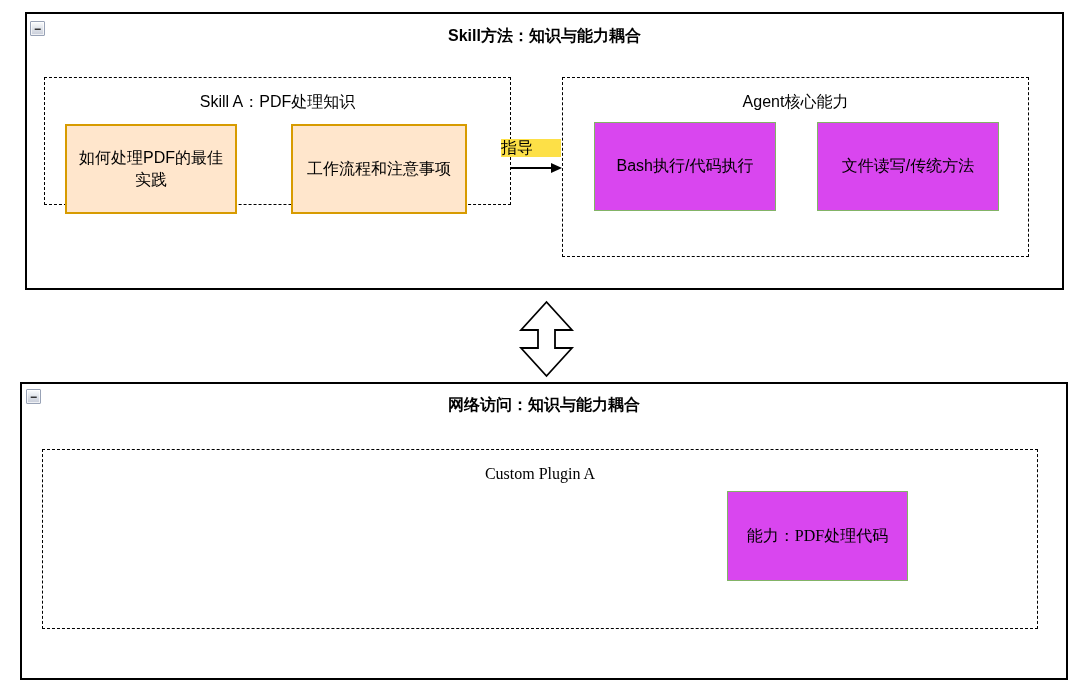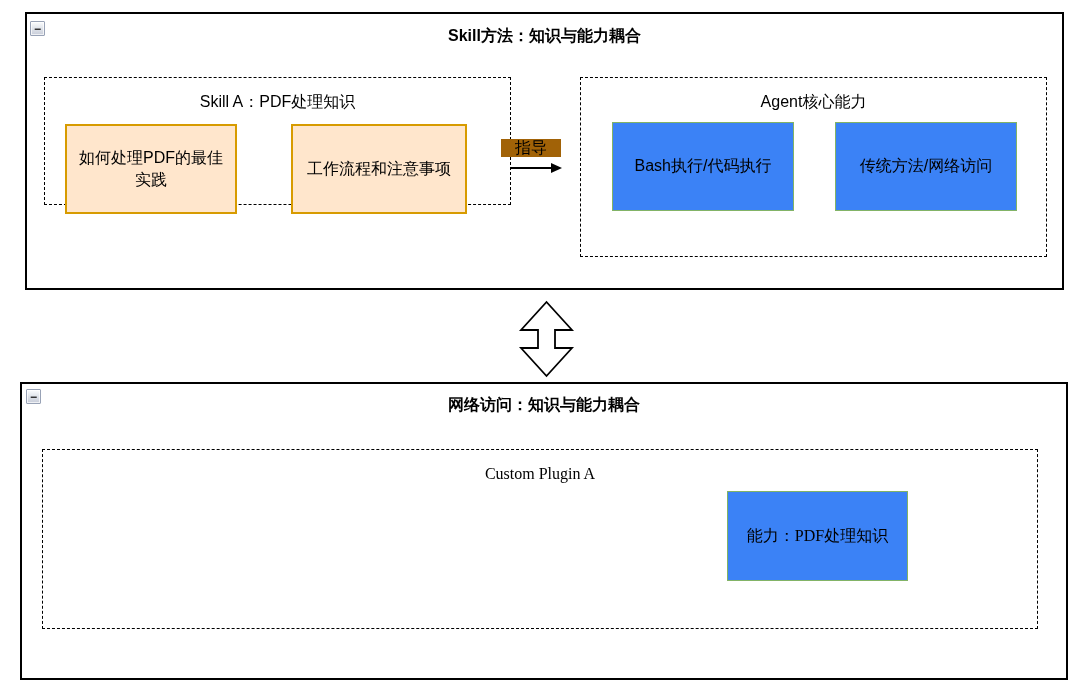--- a/index.html
+++ b/index.html
@@ -27,24 +27,24 @@
   }
   .group-label {
     position:absolute; left:0; right:0; top:14px; text-align:center;
     font-size:16px; line-height:20px;
   }
   .node {
     position:absolute; box-sizing:border-box; display:flex; align-items:center; justify-content:center;
     text-align:center; font-size:16px; line-height:1.4; padding:0 10px;
   }
   .node.orange { background:#FFE6CC; border:2px solid #D79B00; }
-  .node.green  { background:#3b82f6; border:1.5px solid #82B366; }
+  .node.green  { background:#d946ef; border:1.5px solid #82B366; }
 
   .edge-label {
-    position:absolute; text-align:center; font-size:16px; line-height:18px; background:#a16207;
+    position:absolute; text-align:left; font-size:16px; line-height:18px; background:#fde047;
   }
   svg { display:block; }
 </style>
 </head>
 <body>
 
 <div class="stage">
 
   <div class="container" style="left:25px; top:12px; width:1039px; height:278px;">
 
@@ -53,26 +53,26 @@
     <div class="section-title">Skill方法：知识与能力耦合</div>
 
     <div class="dashed-box" style="left:17px; top:63px; width:467px; height:128px;">
       <div class="group-label">Skill A：PDF处理知识</div>
 
       <div class="node orange" style="left:246px; top:46px; width:176px; height:90px;">工作流程和注意事项</div>
 
       <div class="node orange" style="left:20px; top:46px; width:172px; height:90px;">如何处理PDF的最佳实践</div>
     </div>
 
-    <div class="dashed-box" style="left:553px; top:63px; width:467px; height:180px;">
+    <div class="dashed-box" style="left:535px; top:63px; width:467px; height:180px;">
       <div class="group-label">Agent核心能力</div>
 
       <div class="node green" style="left:31px; top:44px; width:182px; height:89px;">Bash执行/代码执行</div>
 
-      <div class="node green" style="left:254px; top:44px; width:182px; height:89px;">传统方法/网络访问</div>
+      <div class="node green" style="left:254px; top:44px; width:182px; height:89px;">文件读写/传统方法</div>
     </div>
   </div>
 
   <div class="edge-label" style="left:501px; top:139px; width:60px;">指导</div>
 
   <svg style="position:absolute; left:511px; top:162px;" width="52" height="12" viewBox="0 0 52 12">
     <line x1="0" y1="6" x2="41" y2="6" stroke="#000" stroke-width="2"></line>
     <polygon points="40,1 51,6 40,11" fill="#000"></polygon>
   </svg>
 
@@ -83,17 +83,17 @@
   <div class="container" style="left:20px; top:382px; width:1048px; height:298px;">
 
     <button class="collapse-btn" style="left:4px; top:5px;">−</button>
 
     <div class="section-title" style="top:11px;">网络访问：知识与能力耦合</div>
 
     <div class="dashed-box" style="left:20px; top:65px; width:996px; height:180px;font-family:Liberation Serif, serif;">
       <div class="group-label">Custom Plugin A</div>
 
 
-      <div class="node green" style="left:684px; top:41px; width:181px; height:90px;">能力：PDF处理知识</div>
+      <div class="node green" style="left:684px; top:41px; width:181px; height:90px;">能力：PDF处理代码</div>
     </div>
   </div>
 
 </div>
 
 </body></html>

